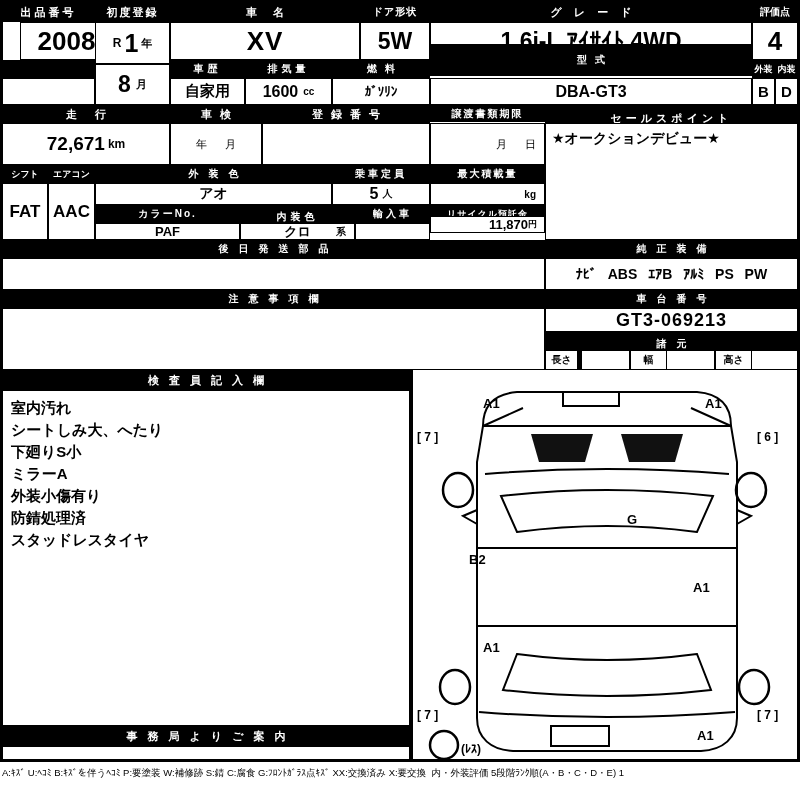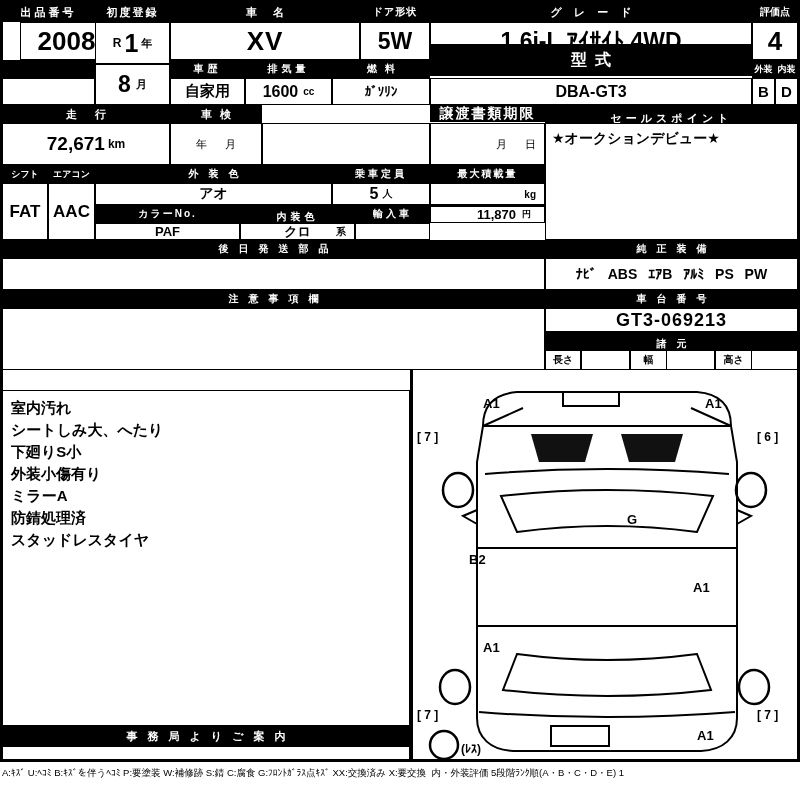--- a/index.html
+++ b/index.html
@@ -58,43 +58,44 @@
 
   <div class="abs hdr" style="left:245px;top:60px;width:87px;height:18px;font-size:10px;letter-spacing:4px">排気量</div>
   <div class="abs cell" style="left:245px;top:78px;width:87px;height:27px;gap:5px">
     <span style="font-size:16px">1600</span>
     <span style="font-size:10px">cc</span>
   </div>
 
   <div class="abs hdr" style="left:332px;top:60px;width:98px;height:18px;font-size:10px;letter-spacing:8px;padding-left:8px">燃料</div>
   <div class="abs cell" style="left:332px;top:78px;width:98px;height:27px;font-size:13px">ｶﾞｿﾘﾝ</div>
 
-  <div class="abs hdr" style="left:430px;top:44px;width:322px;height:32px;font-size:16px;letter-spacing:8px;padding-left:8px">型式</div>
+  <div class="abs hdr" style="left:430px;top:44px;width:322px;height:32px;font-size:10px;letter-spacing:8px;padding-left:8px">型式</div>
   <div class="abs cell" style="left:430px;top:78px;width:322px;height:27px;font-size:16px">DBA-GT3</div>
 
   <div class="abs hdr" style="left:752px;top:60px;width:23px;height:18px;font-size:9px">外装</div>
   <div class="abs hdr" style="left:775px;top:60px;width:23px;height:18px;font-size:9px">内装</div>
   <div class="abs cell" style="left:752px;top:78px;width:23px;height:27px;font-size:15px">B</div>
   <div class="abs cell" style="left:775px;top:78px;width:23px;height:27px;font-size:15px">D</div>
 
   <div class="abs hdr" style="left:2px;top:105px;width:168px;height:18px;font-size:11px;letter-spacing:18px;padding-left:18px">走行</div>
   <div class="abs cell" style="left:2px;top:123px;width:168px;height:42px;gap:3px">
     <span style="font-size:19px">72,671</span>
     <span style="font-size:12px">km</span>
   </div>
 
   <div class="abs hdr" style="left:170px;top:105px;width:92px;height:18px;font-size:11px;letter-spacing:8px;padding-left:8px">車検</div>
   <div class="abs cell" style="left:170px;top:123px;width:92px;height:42px;gap:18px;font-weight:normal">
     <span style="font-size:11px">年</span>
     <span style="font-size:11px">月</span>
   </div>
 
+  <div class="abs hdr" style="left:262px;top:105px;width:168px;height:18px;font-size:11px;letter-spacing:8px;padding-left:8px">登録番号</div>
   <div class="abs cell" style="left:262px;top:123px;width:168px;height:42px"></div>
 
-  <div class="abs hdr" style="left:430px;top:105px;width:115px;height:17px;font-size:14px;letter-spacing:2px">譲渡書類期限</div>
+  <div class="abs hdr" style="left:430px;top:105px;width:115px;height:17px;font-size:10px;letter-spacing:2px">譲渡書類期限</div>
   <div class="abs cell right" style="left:430px;top:123px;width:115px;height:42px;gap:18px;padding-right:8px;font-weight:normal">
     <span style="font-size:11px">月</span>
     <span style="font-size:11px">日</span>
   </div>
 
   <div class="abs hdr" style="left:545px;top:105px;width:253px;height:26px;font-size:11px;letter-spacing:4px">セールスポイント</div>
   <div class="abs cell left top" style="left:545px;top:123px;width:253px;height:117px;font-size:14px;padding:6px">★オークションデビュー★</div>
 
   <div class="abs hdr" style="left:2px;top:165px;width:46px;height:18px;font-size:9px">シフト</div>
   <div class="abs hdr" style="left:48px;top:165px;width:47px;height:18px;font-size:9px">エアコン</div>
@@ -119,54 +120,55 @@
   <div class="abs hdr" style="left:240px;top:205px;width:115px;height:24px;font-size:10px;letter-spacing:4px">内装色</div>
   <div class="abs cell" style="left:240px;top:223px;width:115px;height:17px">
     <span style="font-size:13px">クロ</span>
     <span style="font-size:10px;position:absolute;right:8px">系</span>
   </div>
 
   <div class="abs hdr" style="left:355px;top:205px;width:75px;height:18px;font-size:10px;letter-spacing:3px">輸入車</div>
   <div class="abs cell" style="left:355px;top:223px;width:75px;height:17px"></div>
 
   <div class="abs hdr" style="left:430px;top:205px;width:115px;height:18px;font-size:9px;letter-spacing:1px">リサイクル預託金</div>
-  <div class="abs cell right" style="left:430px;top:206px;width:115px;height:17px;gap:6px;padding-right:13px">
+  <div class="abs cell right" style="left:430px;top:216px;width:115px;height:17px;gap:0;padding-right:7px">
     <span style="font-size:13px">11,870</span>
     <span style="font-size:9px">円</span>
   </div>
 
   <div class="abs hdr" style="left:2px;top:240px;width:543px;height:18px;font-size:10px;letter-spacing:10px;padding-left:10px">後日発送部品</div>
   <div class="abs cell" style="left:2px;top:258px;width:543px;height:32px"></div>
 
   <div class="abs hdr" style="left:2px;top:290px;width:543px;height:18px;font-size:10px;letter-spacing:10px;padding-left:10px">注意事項欄</div>
   <div class="abs cell" style="left:2px;top:308px;width:543px;height:62px"></div>
 
   <div class="abs hdr" style="left:545px;top:240px;width:253px;height:18px;font-size:10px;letter-spacing:10px;padding-left:10px">純正装備</div>
   <div class="abs cell" style="left:545px;top:258px;width:253px;height:32px;font-size:14px;word-spacing:7px">ﾅﾋﾞ ABS ｴｱB ｱﾙﾐ PS PW</div>
 
   <div class="abs hdr" style="left:545px;top:290px;width:253px;height:18px;font-size:10px;letter-spacing:10px;padding-left:10px">車台番号</div>
   <div class="abs cell" style="left:545px;top:308px;width:253px;height:24px;font-size:18px;letter-spacing:1px">GT3-069213</div>
 
   <div class="abs hdr" style="left:545px;top:332px;width:253px;height:24px;font-size:10px;letter-spacing:10px;padding-left:10px">諸元</div>
   <div class="abs cell left" style="left:545px;top:350px;width:85px;height:20px">
-    <span style="font-size:10px;width:36px;height:100%;display:flex;align-items:center;justify-content:center;border-right:2px solid #000000">長さ</span>
+    <span style="font-size:10px;width:36px;height:100%;display:flex;align-items:center;justify-content:center;border-right:5px solid #000000">長さ</span>
   </div>
   <div class="abs cell left" style="left:630px;top:350px;width:85px;height:20px">
     <span style="font-size:10px;width:36px;height:100%;display:flex;align-items:center;justify-content:center;border-right:1px solid #000">幅</span>
   </div>
   <div class="abs cell left" style="left:715px;top:350px;width:83px;height:20px">
     <span style="font-size:10px;width:36px;height:100%;display:flex;align-items:center;justify-content:center;border-right:1px solid #000">高さ</span>
   </div>
 
+  <div class="abs hdr" style="left:2px;top:370px;width:408px;height:20px;font-size:11px;letter-spacing:10px;padding-left:10px">検査員記入欄</div>
   <div class="abs" style="left:2px;top:390px;width:408px;height:336px;border:1px solid #000;background:#fff;padding:6px 8px">
     <div class="note-line">室内汚れ</div>
     <div class="note-line">シートしみ大、へたり</div>
     <div class="note-line">下廻りS小</div>
+    <div class="note-line">ミラーA</div>
     <div class="note-line">外装小傷有り</div>
-    <div class="note-line">ミラーA</div>
     <div class="note-line">防錆処理済</div>
     <div class="note-line">スタッドレスタイヤ</div>
   </div>
   <div class="abs hdr" style="left:2px;top:726px;width:408px;height:20px;font-size:11px;letter-spacing:10px;padding-left:10px">事務局よりご案内</div>
   <div class="abs cell" style="left:2px;top:746px;width:408px;height:14px"></div>
 
   <div class="abs" style="left:410px;top:370px;width:388px;height:392px;background:#fff;border-left:3px solid #000">
     <svg width="388" height="392" viewBox="0 0 388 392" style="position:absolute;left:0;top:0">
       <g fill="none" stroke="#000" stroke-width="2">
         <circle cx="31" cy="375" r="14" stroke-width="2.5"></circle>

